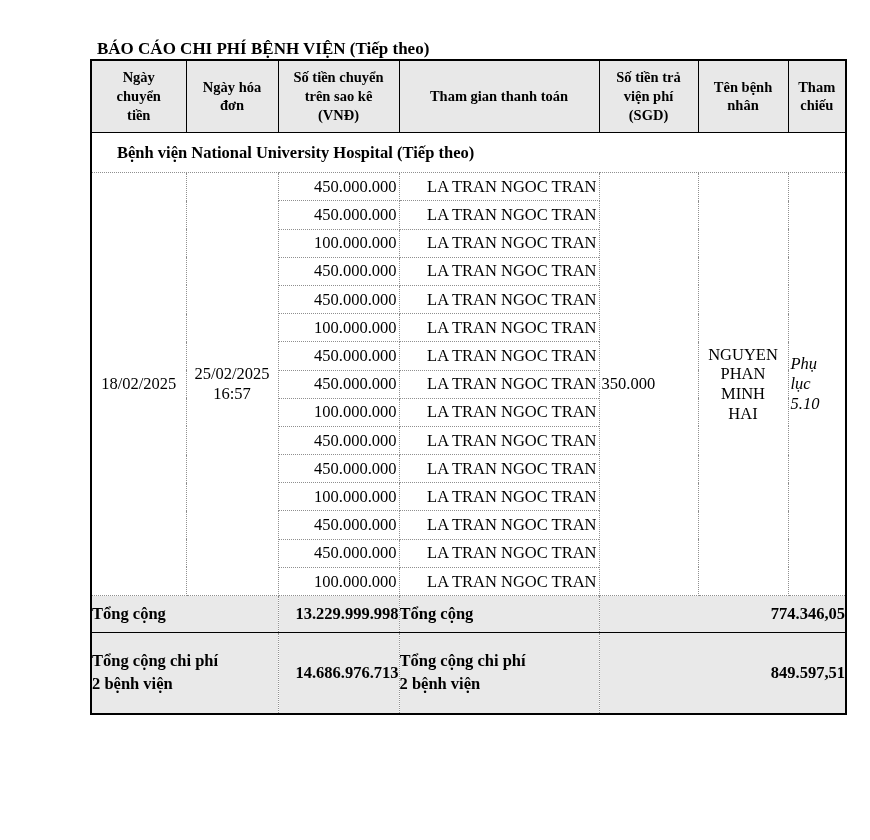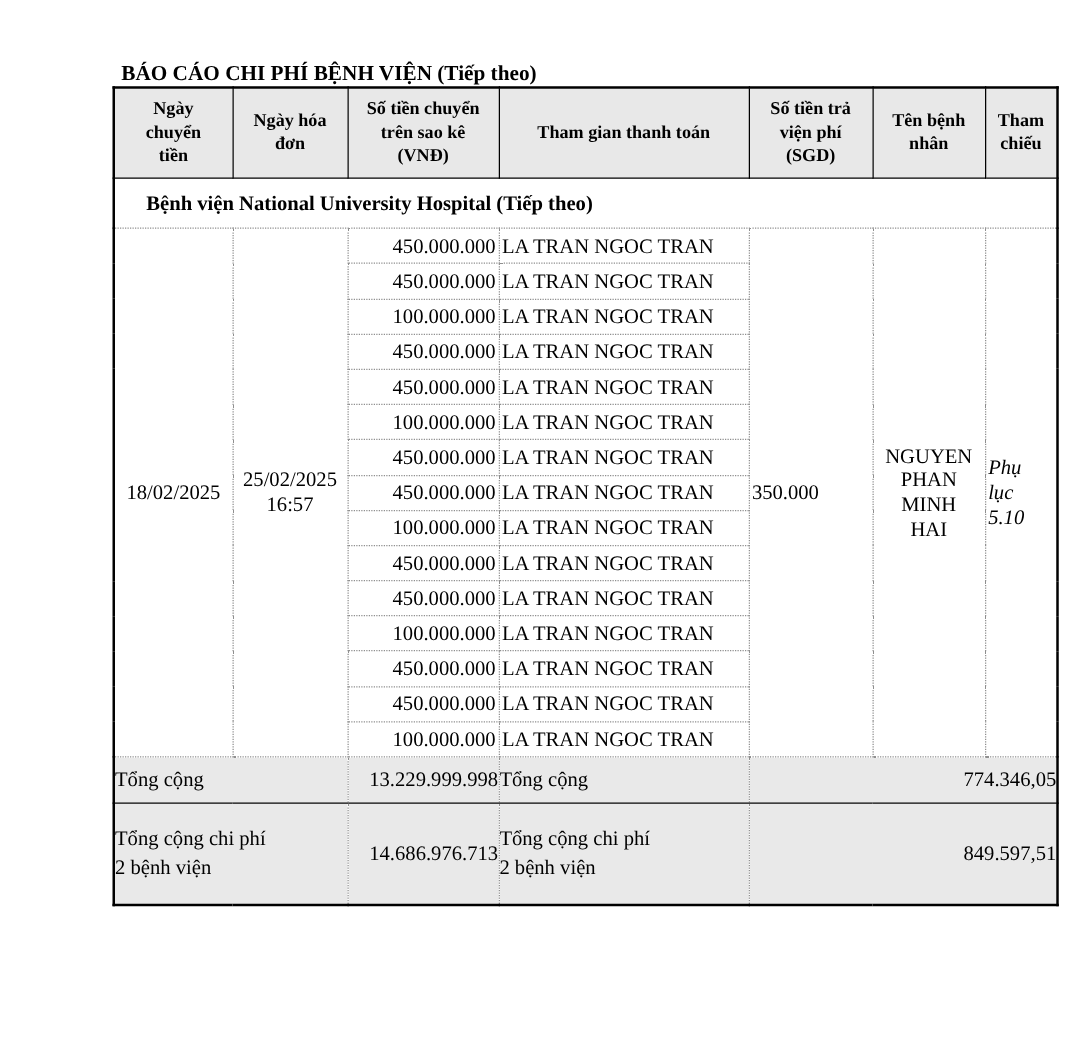--- a/index.html
+++ b/index.html
@@ -13,21 +13,21 @@
   }
   .page {
     position: relative;
     width: 870px;
     height: 840px;
     overflow: hidden;
   }
   .content {
     position: absolute;
     left: 90px;
-    top: 14px;
+    top: 4px;
     width: 755px;
   }
   .title {
     margin: 0;
     padding-top: 36px;
     padding-left: 7px;
     font-size: 17px;
     font-weight: bold;
     line-height: 1.1;
     white-space: nowrap;
@@ -76,30 +76,30 @@
   
   tbody.data tr { height: 28.2px; }
   tbody.data td {
     border: 1px dotted #8f8f8f;
     font-size: 16.5px;
     line-height: 1.2;
     padding: 0 2px;
   }
   td.c-date   { text-align: center; }
   td.c-amount { text-align: right; padding-right: 6px; }
-  td.c-payee  { text-align: left;  padding-left: 9px; }
+  td.c-payee  { text-align: right;  padding-left: 9px; }
   td.c-fee    { padding-right: 5px; }
   td.c-patient{ text-align: center; }
   td.c-ref    { text-align: left; font-style: italic; font-size: 16px; }
   
   tr.trow td {
     background: #e9e9e9;
     border: 1px dotted #8f8f8f;
     font-size: 16.5px;
-    font-weight: normal;
+    font-weight: bold;
     line-height: 1.35;
     padding: 2px 0;
   }
   tr.t1 { height: 37px; }
   tr.t2 { height: 81px; }
   tr.t1 td { border-bottom: 1px solid #000; }
   td.tlabel  { text-align: left;  padding-left: 8px;  }
   td.tamount { text-align: right; padding-right: 6px; }
   td.tlabel2 { text-align: left;  padding-left: 10px; }
   td.tvalue  { text-align: right; }

